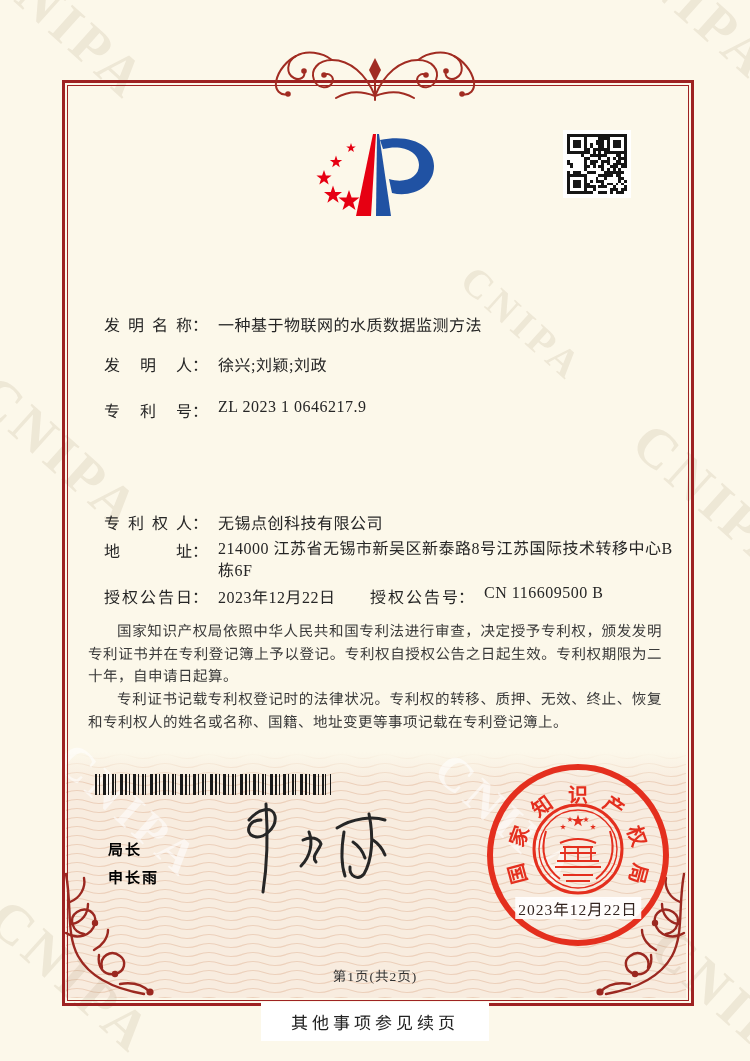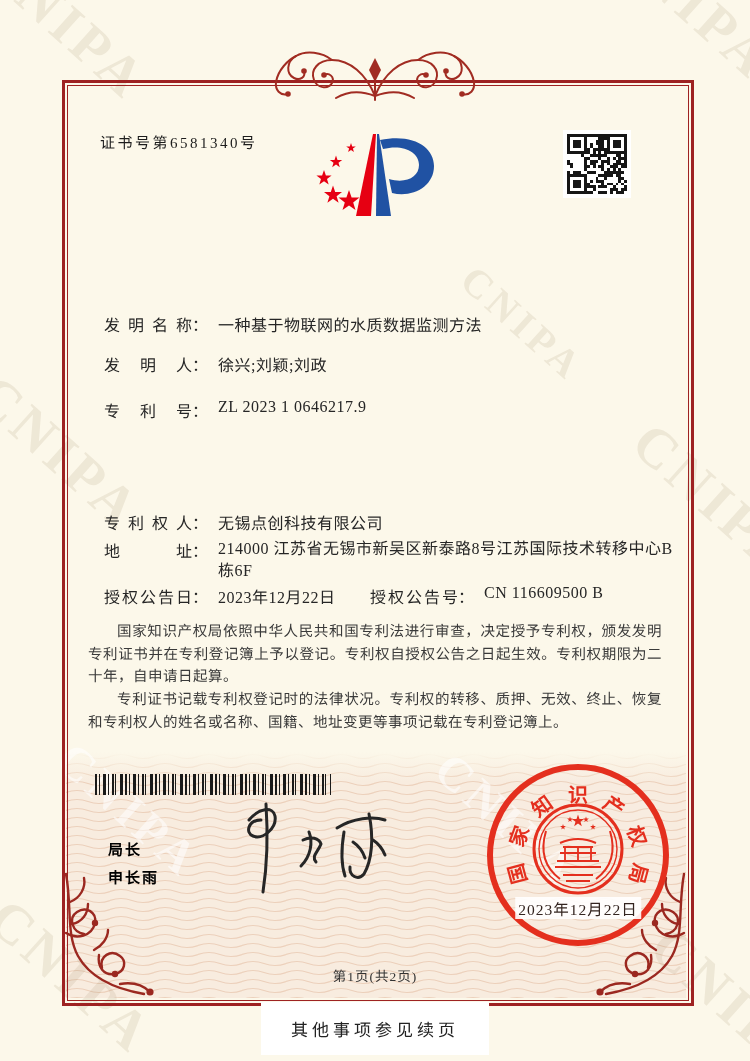--- a/index.html
+++ b/index.html
@@ -70,21 +70,21 @@
              font-family:"Liberation Sans",sans-serif;}
   .seal-emblem{position:absolute;left:46px;top:40px;}
   .seal-date{position:absolute;left:50%;top:136px;transform:translateX(-50%);z-index:6;
              background:rgba(255,255,255,0.9);padding:0 3px;font-size:15.5px;color:#33241f;
              white-space:nowrap;letter-spacing:1px;}
 
   .pagenum{position:absolute;left:0;right:0;top:965px;z-index:4;text-align:center;
            font-size:13.5px;color:#333;letter-spacing:1px;}
 
   .notebox{position:absolute;left:50%;top:1002px;transform:translateX(-50%);z-index:6;
-           background:#ffffff;padding:14px 30px;font-size:17px;color:#222;letter-spacing:4px;
+           background:#ffffff;padding:7px 30px;font-size:17px;color:#222;letter-spacing:4px;
            white-space:nowrap;}
 </style>
 </head>
 <body>
 
 <div class="page">
 
   <div class="wm" style="left:-34px;top:-10px;font-size:56px;">CNIPA</div>
   <div class="wm" style="left:592px;top:-30px;font-size:56px;">CNIPA</div>
   <div class="wm" style="left:448px;top:300px;font-size:40px;">CNIPA</div>
@@ -150,21 +150,20 @@
       <path d="M26,62 c-12,-2 -16,-16 -7,-22 c9,-6 20,0 18,11 c-3,13 -18,17 -29,10"></path>
       <path d="M44,96 c-3,-12 9,-19 18,-12 c7,5 5,16 -5,18 c-11,2 -18,-7 -16,-19"></path>
       <path d="M62,112 C74,110 84,112 92,120"></path>
       <path d="M36,78 C44,74 50,66 50,58"></path>
       <circle cx="37" cy="51" r="2" fill="#9b2820"></circle>
       <circle cx="57" cy="102" r="2" fill="#9b2820"></circle>
       <circle cx="92" cy="120" r="2.4" fill="#9b2820"></circle>
     </g>
   </svg>
 
-  <div class="cert-no">证书号第6581340号</div>
 
   <svg class="logo" width="132" height="86" viewBox="0 0 132 86">
     <path d="M70,8 C103,1 124,15 124,34 C124,55 102,66 82,61 L79,47 C96,52 109,45 109,33 C109,19 92,12 73,17 Z" fill="#2052a3"></path>
     <polygon points="67,2 69,2 81,84 66,84" fill="#2052a3"></polygon>
     <polygon points="63,2 66,2 61,84 46,84" fill="#e60012"></polygon>
     <g id="logo-stars" fill="#e60012">
         <polygon points="41.0,11.0 42.2,14.4 45.8,14.5 42.9,16.6 43.9,20.0 41.0,18.0 38.1,20.0 39.1,16.6 36.2,14.5 39.8,14.4"></polygon>
         <polygon points="26.0,23.5 27.5,27.9 32.2,28.0 28.5,30.8 29.8,35.3 26.0,32.6 22.2,35.3 23.5,30.8 19.8,28.0 24.5,27.9"></polygon>
         <polygon points="14.0,38.0 15.9,43.4 21.6,43.5 17.0,47.0 18.7,52.5 14.0,49.2 9.3,52.5 11.0,47.0 6.4,43.5 12.1,43.4"></polygon>
         <polygon points="23.0,53.5 25.2,59.9 32.0,60.1 26.6,64.2 28.6,70.7 23.0,66.8 17.4,70.7 19.4,64.2 14.0,60.1 20.8,59.9"></polygon>

